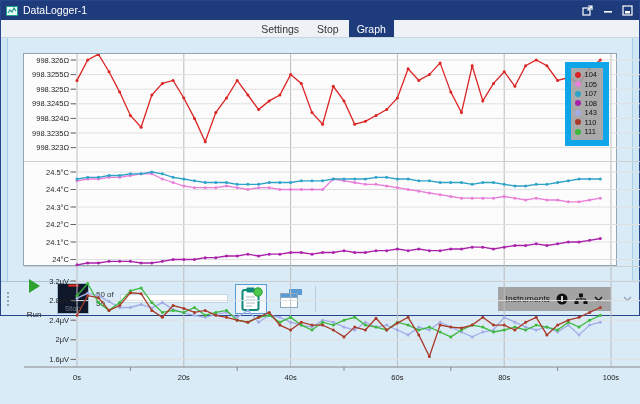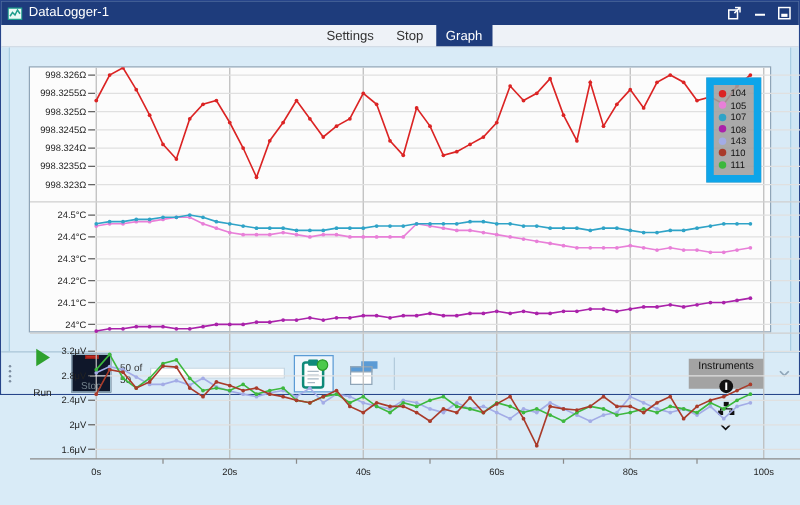--- a/index.html
+++ b/index.html
@@ -68,21 +68,21 @@
   .progress-bar { width:132px; height:9px; background:#ffffff; border:1px solid #c2d6e4; }
   .icon-btn {
     display:flex; align-items:center; justify-content:center;
     height:30px; padding:0 3px; cursor:pointer; border:1px solid transparent;
   }
   .icon-btn.selected { background:#eef6fc; border-color:#5b9bd5; }
   .vsep { width:1px; height:26px; background:#b3cbdc; }
   .instruments {
     margin-left:auto; height:24px; background:#a3a3a3;
     display:flex; align-items:center; gap:6px; padding:0 8px;
-    font-size:8.5px; color:#111; cursor:pointer;flex-direction:column;
+    font-size:8.5px; color:#111; cursor:pointer;
   }
   .edge-chevron { display:flex; align-items:center; padding:0 3px 0 5px; cursor:pointer; }
 </style>
 </head>
 <body>
 
 <div class="window">
 
   <div class="titlebar">
     <span style="display:inline-flex">

